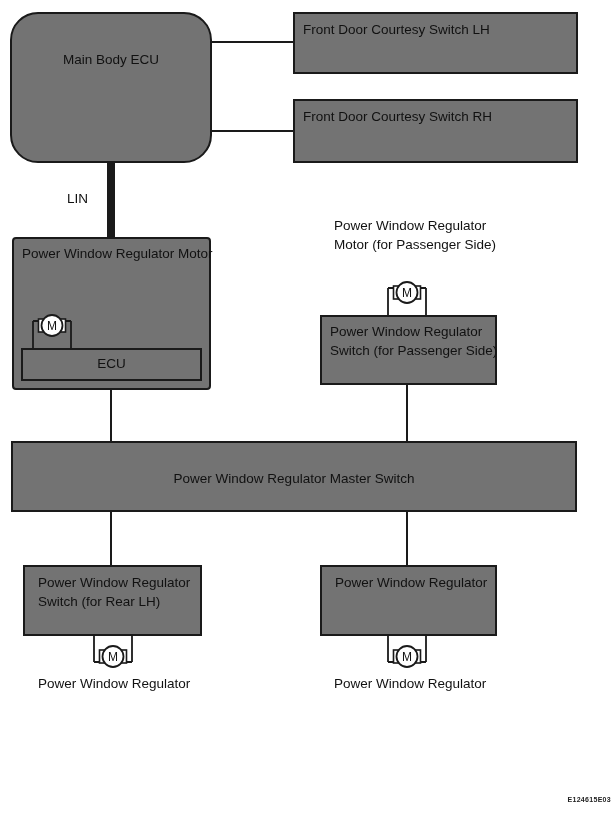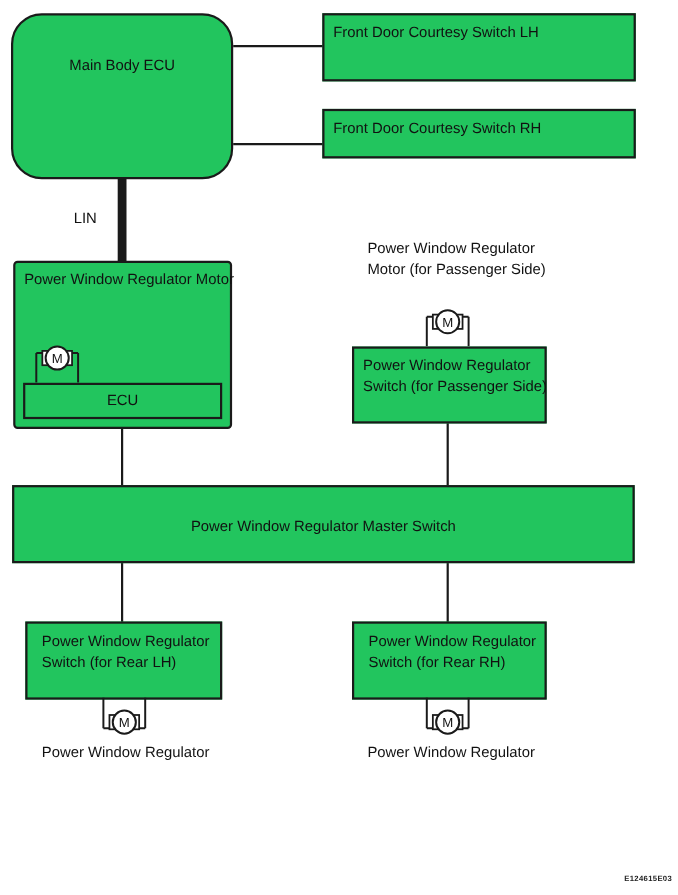--- a/index.html
+++ b/index.html
@@ -10,21 +10,21 @@
     background: #ffffff;
     font-family: "Liberation Sans", sans-serif;
     color: #111111;
     overflow: hidden;
   }
   svg.wires { position: absolute; left: 0; top: 0; }
   .box {
     position: absolute;
     box-sizing: border-box;
     border: 2px solid #1a1a1a;
-    background: #22c55e;
+    background: #737373;
     font-size: 13.5px;
     line-height: 19px;
   }
   .rounded { border-radius: 28px; }
   .rounded-sm { border-radius: 4px; }
   .pad { padding: 5px 6px 0 8px; }
   .center { text-align: center; }
   .lbl {
     position: absolute;
     font-size: 13.5px;
@@ -67,21 +67,21 @@
   <div class="box rounded center" style="left:10px; top:12px; width:202px; height:151px; padding-top:36px;">
     <span>Main Body ECU</span>
   </div>
 
   <div class="lbl" style="left:67px; top:189px;">LIN</div>
 
   <div class="box" style="left:293px; top:12px; width:285px; height:62px; padding:6px 6px 0 8px;">
     <span>Front Door Courtesy Switch LH</span>
   </div>
 
-  <div class="box" style="left:293px; top:99px; width:285px; height:45px; padding:6px 6px 0 8px;">
+  <div class="box" style="left:293px; top:99px; width:285px; height:64px; padding:6px 6px 0 8px;">
     <span>Front Door Courtesy Switch RH</span>
   </div>
 
   <div class="box rounded-sm pad" style="left:12px; top:237px; width:199px; height:153px;">
     <span class="line">Power Window Regulator Motor</span>
   </div>
 
   <svg class="motor" style="left:30px; top:312px;" width="44" height="36" viewBox="0 0 44 36">
     <path d="M3 9 V36 M3 9 H10 M41 9 V36 M41 9 H34" stroke="#1a1a1a" stroke-width="1.8" fill="none"></path>
     <rect x="8.5" y="7" width="6" height="13" fill="#ffffff" stroke="#1a1a1a" stroke-width="1.6"></rect>
@@ -116,21 +116,20 @@
     <span>Power Window Regulator Master Switch</span>
   </div>
 
   <div class="box" style="left:23px; top:565px; width:179px; height:71px; padding:6px 4px 0 13px;">
     <span class="line">Power Window Regulator</span>
     <span class="line">Switch (for Rear LH)</span>
   </div>
 
   <div class="box" style="left:320px; top:565px; width:177px; height:71px; padding:6px 4px 0 13px;">
     <span class="line">Power Window Regulator</span>
-    <span class="line">Switch (for Rear RH)</span>
   </div>
 
   <svg class="motor" style="left:91px; top:634px;" width="44" height="38" viewBox="0 0 44 38">
     <path d="M3 0 V28 M3 28 H10 M41 0 V28 M41 28 H34" stroke="#1a1a1a" stroke-width="1.8" fill="none"></path>
     <rect x="8.5" y="16" width="6" height="13" fill="#ffffff" stroke="#1a1a1a" stroke-width="1.6"></rect>
     <rect x="29.5" y="16" width="6" height="13" fill="#ffffff" stroke="#1a1a1a" stroke-width="1.6"></rect>
     <circle cx="22" cy="22.5" r="10.5" fill="#ffffff" stroke="#1a1a1a" stroke-width="1.8"></circle>
     <text x="22" y="27">M</text>
   </svg>
 

